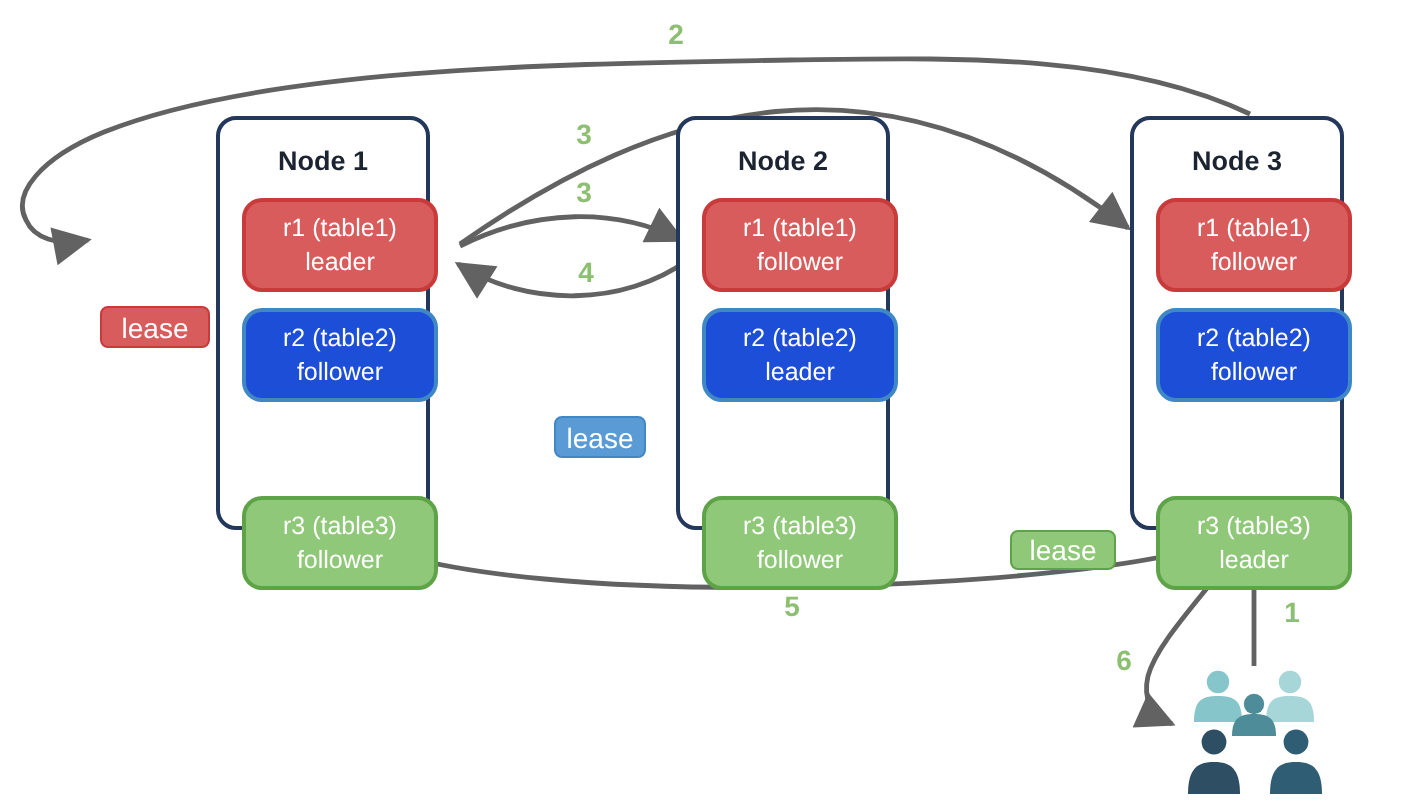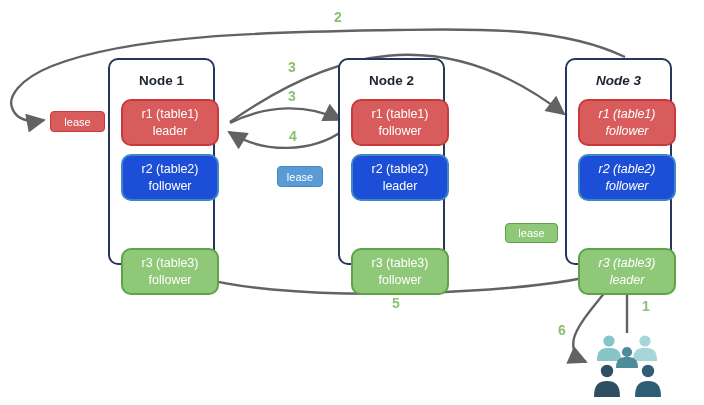--- a/index.html
+++ b/index.html
@@ -7,37 +7,37 @@
     position:relative;width:704px;height:405px;background:#ffffff;
     font-family:"Liberation Sans",sans-serif;overflow:hidden;
   }
   
   #arrows{position:absolute;left:0;top:0;width:704px;height:405px;z-index:1;}
   
   .node{
     position:absolute;top:58px;width:107px;height:207px;box-sizing:border-box;
     background:#ffffff;border:2px solid #24385c;border-radius:10px;z-index:2;
   }
-  .node-1{left:108px;} .node-2{left:338px;} .node-3{left:565px;font-style:italic;}
+  .node-1{left:108px;} .node-2{left:338px;} .node-3{left:565px;}
   .node-title{
     margin-top:13px;text-align:center;font-size:13.5px;font-weight:bold;color:#1b2430;
   }
   .replica{
     position:absolute;left:11px;width:98px;height:47px;box-sizing:border-box;
     border-radius:10px;border:2px solid;color:#ffffff;font-size:12.5px;line-height:1.32;
     display:flex;flex-direction:column;align-items:center;justify-content:center;text-align:center;
   }
   .rep-0{top:39px;} .rep-1{top:94px;} .rep-2{top:148px;}
   .replica.red  {background:#d95c5c;border-color:#c93a3a;}
   .replica.blue {background:#1d4ed8;border-color:#3f88c5;}
   .replica.green{background:#8fc878;border-color:#5fa348;margin-top:40px;}
   
   .lease{
     position:absolute;box-sizing:border-box;border:1.5px solid;border-radius:4px;
-    color:#ffffff;font-size:11px;display:flex;align-items:center;justify-content:center;z-index:2;
+    color:#ffffff;font-size:14px;display:flex;align-items:center;justify-content:center;z-index:2;margin-top:42px;
   }
   .lease-red  {left:50px; top:111px;width:55px;height:21px;background:#d95c5c;border-color:#c93a3a;}
   .lease-blue {left:277px;top:166px;width:46px;height:21px;background:#5b9bd5;border-color:#3f88c5;}
   .lease-green{left:505px;top:223px;width:53px;height:20px;background:#8fc878;border-color:#5fa348;}
   
   .step{
     position:absolute;z-index:3;font-size:14px;font-weight:bold;color:#8cc070;
     transform:translate(-50%,-50%);
   }
   .st-1{left:646px;top:306px;} .st-2{left:338px;top:17px;}

